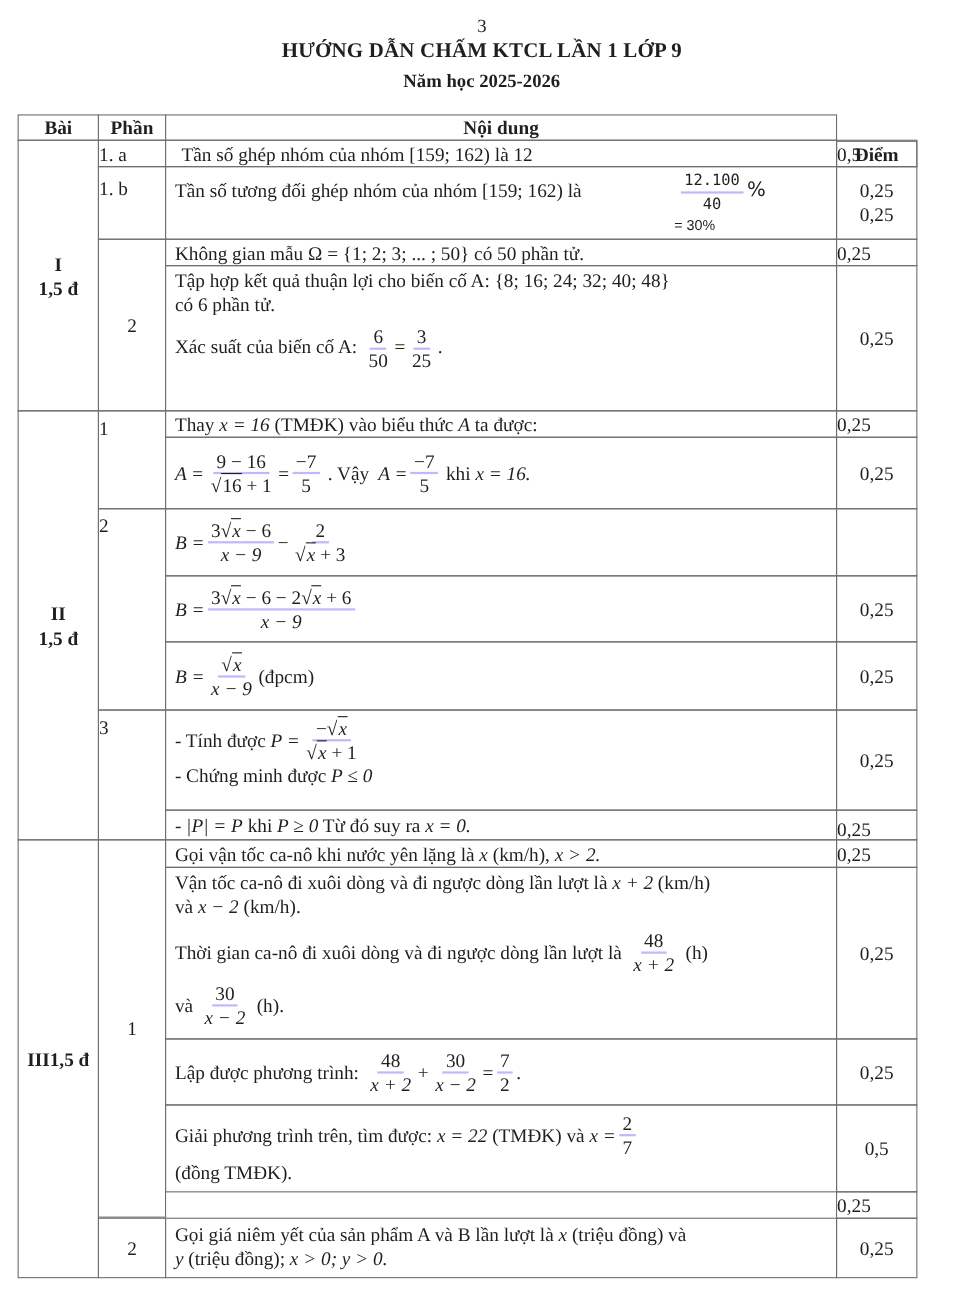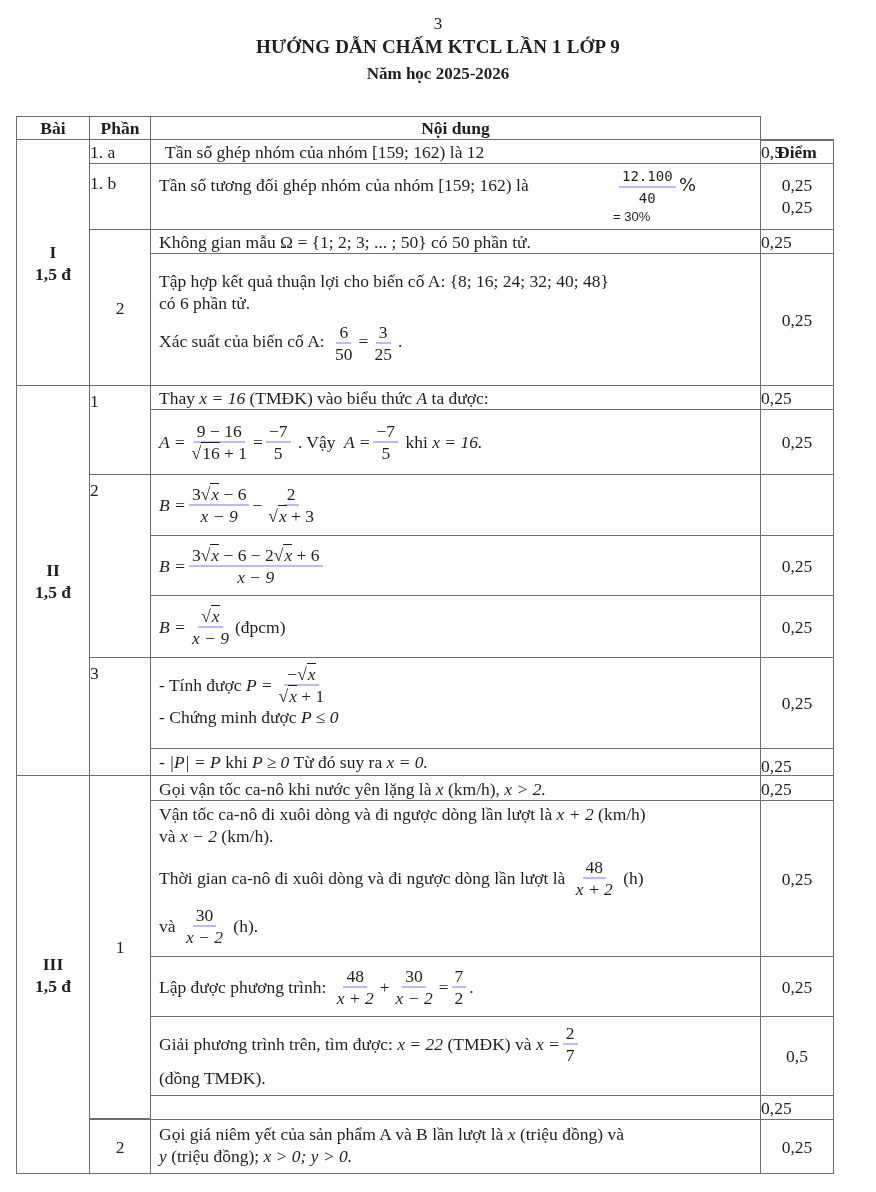--- a/index.html
+++ b/index.html
@@ -5,26 +5,26 @@
   html, body { margin: 0; padding: 0; background: #ffffff; }
   body {
     width: 876px; height: 1192px; position: relative; overflow: hidden;
     font-family: "Liberation Serif", "DejaVu Serif", serif;
     color: #1f1f1f;
   }
   .page-num { position: absolute; top: 14px; left: 0; width: 876px; text-align: center; font-size: 17px; }
   .title { position: absolute; top: 36px; left: 0; width: 876px; text-align: center; font-size: 19px; font-weight: bold; letter-spacing: 0.2px; }
   .subtitle { position: absolute; top: 64px; left: 0; width: 876px; text-align: center; font-size: 17px; font-weight: bold; }
 
-  .grid { position: absolute; left: 16px; top: 116px; width: 818px; height: 1058px; }
+  .grid { position: absolute; left: 16px; top: 104px; width: 818px; height: 1058px; }
   .cell { position: absolute; box-sizing: border-box; border: 1px solid #6e6e6e; font-size: 17.5px; line-height: 22px; }
   .hdr { font-weight: bold; text-align: center; }
   .center { display: flex; align-items: center; justify-content: center; text-align: center; }
   .topc { text-align: left; padding-top: 4px; }
-  .content { padding: 16px 8px; }
+  .content { padding: 2px 8px; }
   .bold { font-weight: bold; }
   .math { font-family: "Liberation Serif", "DejaVu Serif", serif; font-style: italic; }
   .frac { display: inline-flex; flex-direction: column; align-items: center; vertical-align: middle; margin: 0 3px; line-height: 20px; }
   .frac .num { border-bottom: 2px solid #c4b5fd; padding: 0 3px; }
   .frac .den { padding: 0 3px; }
   .sqrt { border-top: 1px solid #1f1f1f; padding-left: 1px; }
   .root { font-style: normal; }
   .mono { font-family: "DejaVu Sans Mono", monospace; font-size: 14px; }
   .line { display: block; }
 </style>
@@ -164,21 +164,21 @@
     </span>
     <span class="line"><span>- Chứng minh được</span>&nbsp;<span class="math">P ≤ 0</span></span>
   </div>
   <div class="cell center" style="left:744px;top:541px;width:74px;height:92px;">0,25</div>
 
   <div class="cell content" style="left:134px;top:632px;width:611px;height:28px;padding-top:2px;">
     <span>-</span> <span class="math">|P| = P</span> <span>khi</span> <span class="math">P ≥ 0</span> <span>Từ đó suy ra</span> <span class="math">x = 0.</span>
   </div>
   <div class="cell topc" style="left:744px;top:632px;width:74px;height:28px;padding-top:6px;">0,25</div>
 
-  <div class="cell center bold" style="left:0;top:659px;width:74px;height:399px;flex-direction:column;">
+  <div class="cell center bold" style="left:0;top:659px;width:74px;height:399px;flex-direction:row;">
     <span>III</span>
     <span>1,5 đ</span>
   </div>
   <div class="cell center" style="left:73px;top:659px;width:62px;height:344px;">1</div>
 
   <div class="cell content" style="left:134px;top:659px;width:611px;height:26px;padding-top:2px;">
     <span>Gọi vận tốc ca-nô khi nước yên lặng là</span> <span class="math">x</span> <span>(km/h),</span> <span class="math">x &gt; 2.</span>
   </div>
   <div class="cell topc" style="left:744px;top:659px;width:74px;height:26px;padding-top:2px;">0,25</div>
 

